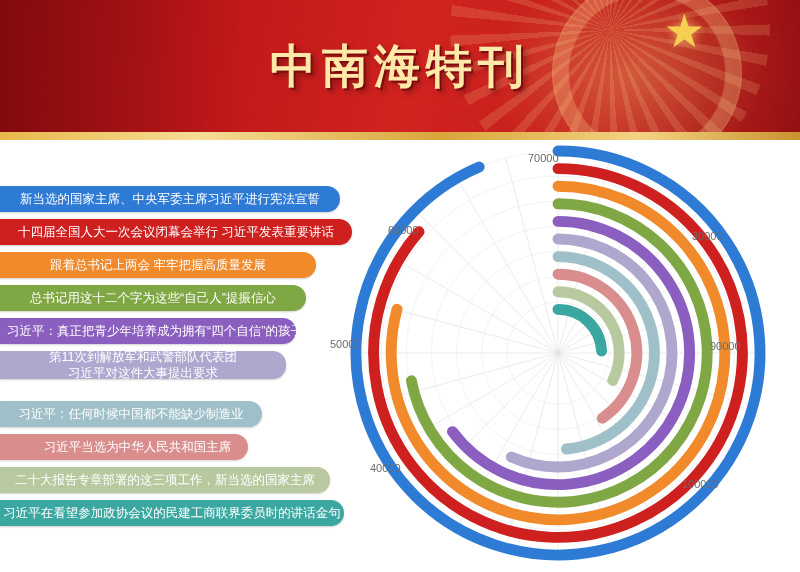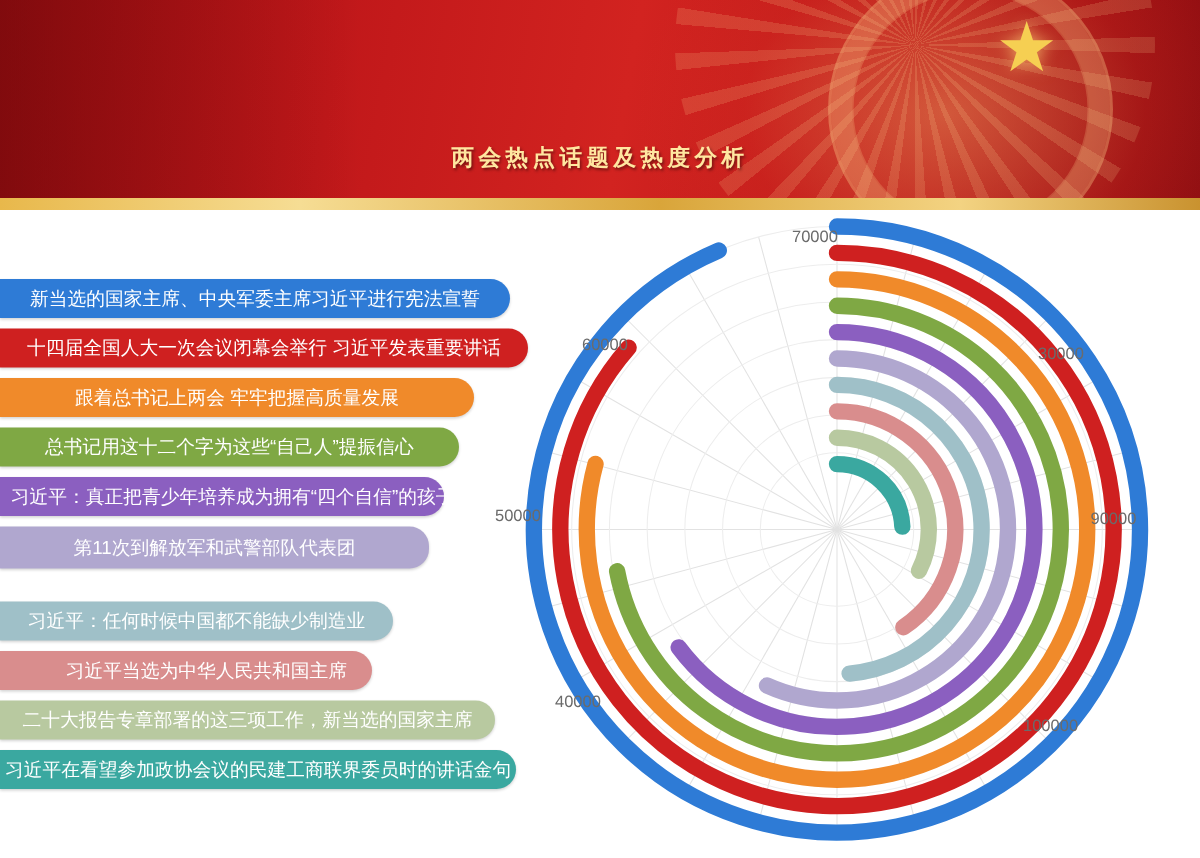--- a/index.html
+++ b/index.html
@@ -74,21 +74,21 @@
 </style>
 </head>
 <body>
 
 <div class="header">
   <div class="hdr-left-fade"></div>
   <div class="hdr-glow"></div>
   <div class="hdr-rays"></div>
   <div class="hdr-seal"></div>
   <div class="star-glyph">★</div>
-  <div class="title-sub">两会热点话题及热度分析</div>
+  <div class="title-main">中南海特刊</div>
   <div class="hdr-bottom-bar"></div>
 </div>
 
 <div class="labels" id="labels">
     <div class="lbl" style="width: 340px; top: 0px; background: rgb(46, 123, 214);">
       <span>新当选的国家主席、中央军委主席习近平进行宪法宣誓</span>
     </div>
     <div class="lbl" style="width: 352px; top: 33px; background: rgb(207, 32, 32);">
       <span>十四届全国人大一次会议闭幕会举行 习近平发表重要讲话</span>
     </div>
@@ -96,20 +96,21 @@
       <span>跟着总书记上两会 牢牢把握高质量发展</span>
     </div>
     <div class="lbl" style="width: 306px; top: 99px; background: rgb(127, 168, 68);">
       <span>总书记用这十二个字为这些“自己人”提振信心</span>
     </div>
     <div class="lbl" style="width: 296px; top: 132px; background: rgb(139, 95, 192); padding-left: 24px;">
       <span>习近平：真正把青少年培养成为拥有“四个自信”的孩子</span>
     </div>
     <div class="lbl two-line" style="width: 286px; top: 165px; background: rgb(176, 167, 207);">
       <span>第11次到解放军和武警部队代表团</span>
+      <span>习近平对这件大事提出要求</span>
     </div>
     <div class="lbl" style="width: 262px; top: 215px; background: rgb(159, 192, 200);">
       <span>习近平：任何时候中国都不能缺少制造业</span>
     </div>
     <div class="lbl" style="width: 248px; top: 248px; background: rgb(217, 141, 141); padding-left: 37px;">
       <span>习近平当选为中华人民共和国主席</span>
     </div>
     <div class="lbl" style="width: 330px; top: 281px; background: rgb(184, 201, 160);">
       <span>二十大报告专章部署的这三项工作，新当选的国家主席</span>
     </div>
@@ -160,17 +161,17 @@
       <path d="M 228 116.60000000000001 A 96.39999999999999 96.39999999999999 0 0 1 236.40181360087425 309.03316889604423" fill="none" stroke="#9fc0c8" stroke-width="10.9" stroke-linecap="round"></path>
       <path d="M 228 134.20000000000002 A 78.79999999999998 78.79999999999998 0 0 1 272.2542460145392 278.19970636195103" fill="none" stroke="#d98d8d" stroke-width="10.9" stroke-linecap="round"></path>
       <path d="M 228 151.8 A 61.19999999999999 61.19999999999999 0 0 1 282.69031758779283 240.46650982826827" fill="none" stroke="#b8c9a0" stroke-width="10.9" stroke-linecap="round"></path>
       <path d="M 228 169.4 A 43.599999999999994 43.599999999999994 0 0 1 271.558502460969 211.09819471087135" fill="none" stroke="#3aa8a0" stroke-width="10.9" stroke-linecap="round"></path>
     </svg>
   <div id="axis-labels">
       <div class="axis-lbl" style="left: 198px; top: 12px;">70000</div>
       <div class="axis-lbl" style="left: 58px; top: 84px; text-align: right;">60000</div>
       <div class="axis-lbl" style="left: 362px; top: 90px;">30000</div>
       <div class="axis-lbl" style="left: 0px; top: 198px;">50000</div>
-      <div class="axis-lbl" style="left: 397px; top: 200px;">90000</div>
+      <div class="axis-lbl" style="left: 380px; top: 200px;">90000</div>
       <div class="axis-lbl" style="left: 40px; top: 322px;">40000</div>
       <div class="axis-lbl" style="left: 352px; top: 338px;">100000</div>
     </div>
 </div>
 
 </body></html>

